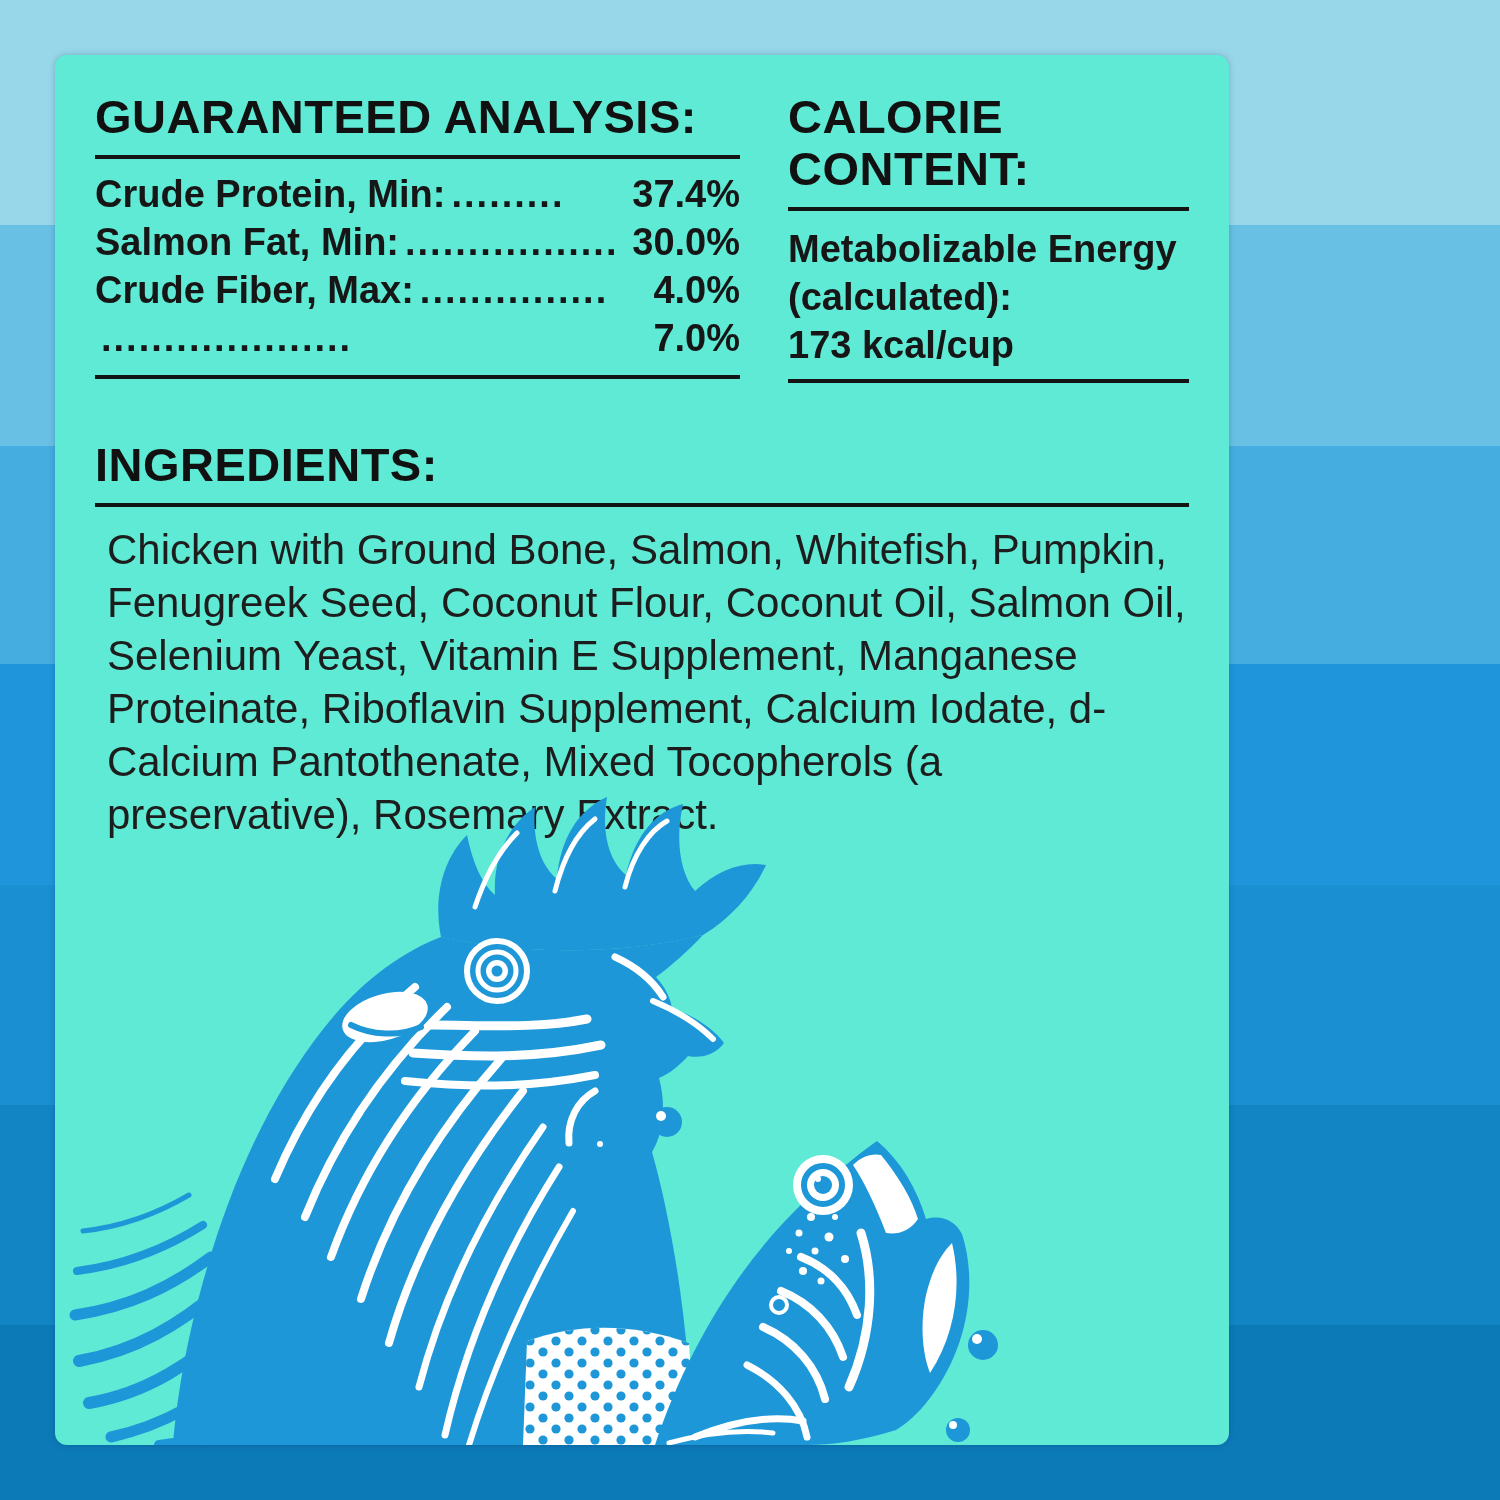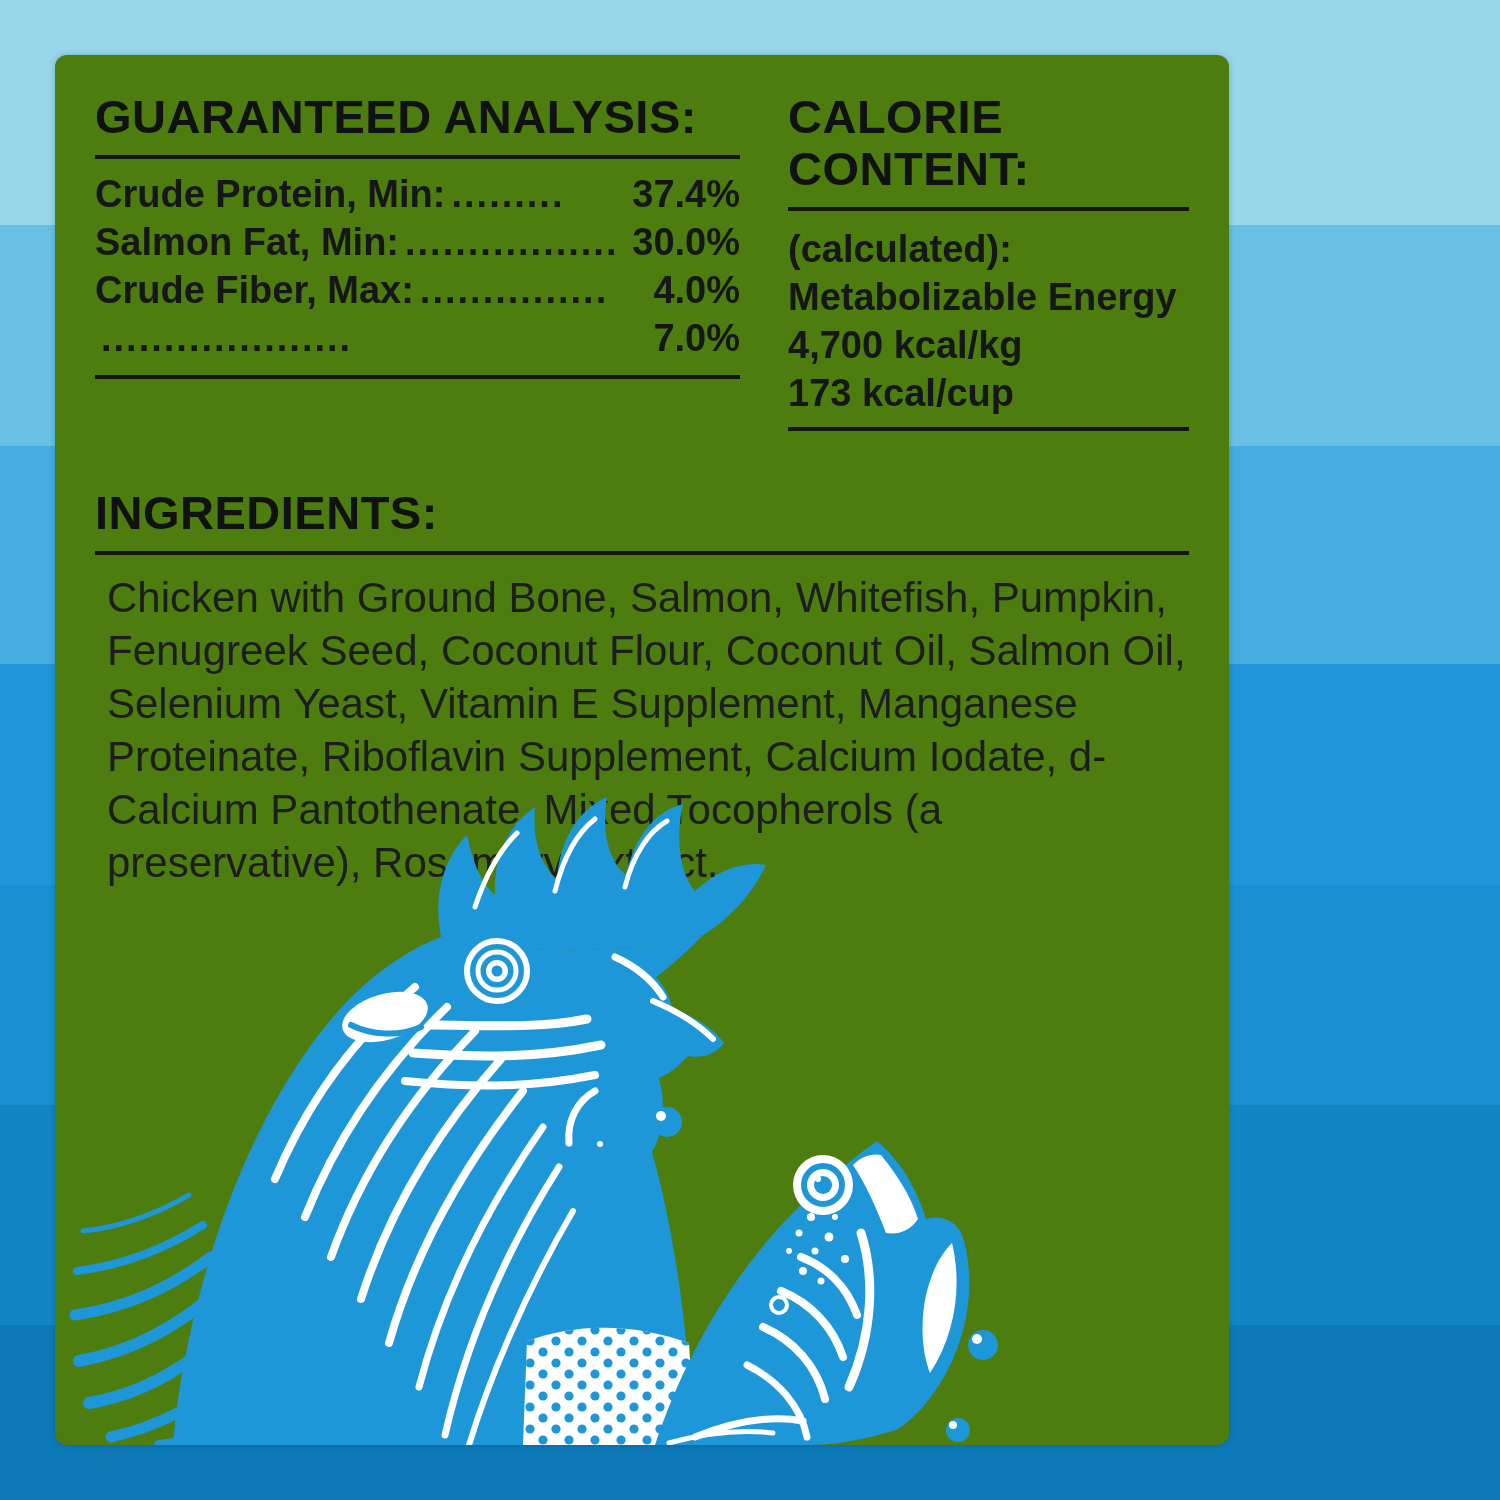--- a/index.html
+++ b/index.html
@@ -10,21 +10,21 @@
       #98d7e9 0%,   #98d7e9 15%,
       #68c1e5 15%,  #68c1e5 29.7%,
       #46ade0 29.7%,#46ade0 44.3%,
       #1f96dc 44.3%,#1f96dc 59%,
       #1a8fd1 59%,  #1a8fd1 73.7%,
       #1285c5 73.7%,#1285c5 88.3%,
       #0d7ab8 88.3%,#0d7ab8 100%);
   }
   .card{
     position:absolute;left:55px;top:55px;width:1174px;height:1390px;
-    background:#4d7c0f;border-radius:12px;overflow:hidden;
+    background:#5eead4;border-radius:12px;overflow:hidden;
     box-shadow:0 0 6px rgba(0,40,70,.25);
     box-sizing:border-box;padding:36px 40px 12px 40px;color:#161616;
   }
   .columns{display:grid;grid-template-columns:645px 1fr;column-gap:48px;}
   h2{margin:0;font-size:47px;line-height:52px;font-weight:700;letter-spacing:.5px;color:#111;}
   .rule{height:4px;background:#141414;margin-top:12px;}
   .rows{margin-top:14px;}
   .row{display:flex;align-items:baseline;height:48px;font-size:38px;font-weight:700;white-space:nowrap;}
   .row .dots{flex:1 1 auto;overflow:hidden;margin:0 6px;letter-spacing:2px;}
   .row .val{margin-left:auto;}
@@ -66,23 +66,22 @@
           <span class="val">7.0%</span>
         </div>
       </div>
       <div class="rule bottom"></div>
     </section>
 
     <section>
       <h2>CALORIE CONTENT:</h2>
       <div class="rule"></div>
       <div class="cal-lines">
+        <p>Metabolizable Energy</p>
         <p>(calculated):</p>
-        <p>Metabolizable Energy</p>
-        <p>4,700 kcal/kg</p>
         <p>173 kcal/cup</p>
       </div>
       <div class="rule bottom"></div>
     </section>
 
   </div>
 
   <section class="ing">
     <h2>INGREDIENTS:</h2>
     <div class="rule"></div>

